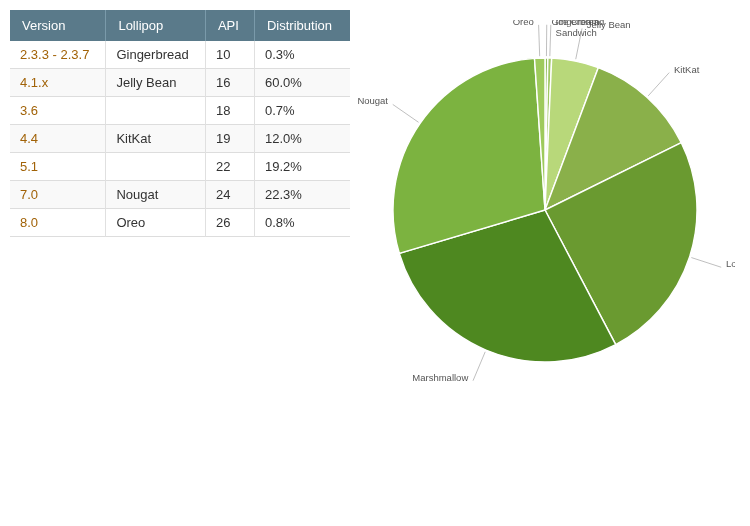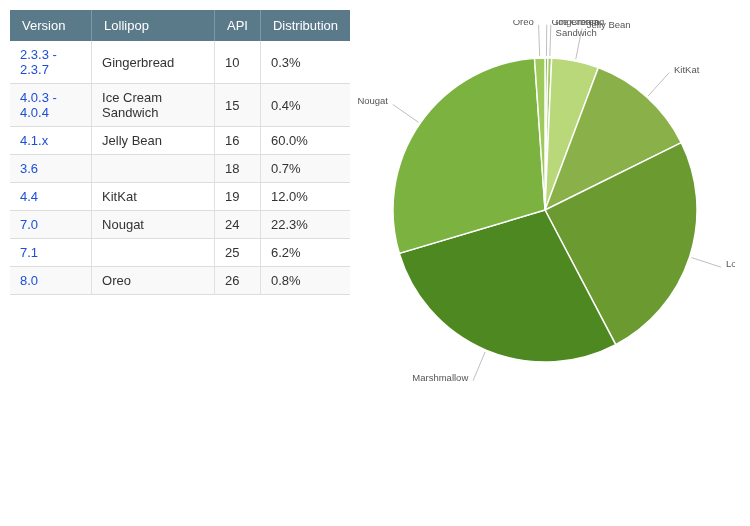--- a/index.html
+++ b/index.html
@@ -41,21 +41,21 @@
       border-bottom: 1px solid #ddd;
     }
     tbody tr:nth-child(even) { background: #f9f9f9; }
     tbody td {
       padding: 6px 10px;
       border-right: 1px solid #e0e0e0;
       vertical-align: middle;
     }
     tbody td:last-child { border-right: none; }
     .version-link {
-      color: #1d4ed8;
+      color: #a16207;
       text-decoration: none;
       text-align: center;
     }
     .chart-section {
       flex: 1;
       display: flex;
       justify-content: center;
       align-items: center;
       padding: 10px 0;
       position: relative;
@@ -86,54 +86,48 @@
         </tr>
       </thead>
       <tbody id="table-body">
       <tr>
             <td><a class="version-link" href="#">2.3.3 - 2.3.7</a></td>
             <td>Gingerbread</td>
             <td>10</td>
             <td>0.3%</td>
           </tr>
           <tr>
-            <td><a class="version-link" href="#">4.0.3 - 4.0.4</a></td>
-            <td>Ice Cream Sandwich</td>
-            <td>15</td>
-            <td>0.4%</td>
-          </tr>
-          <tr>
             <td><a class="version-link" href="#">4.1.x</a></td>
             <td>Jelly Bean</td>
             <td>16</td>
             <td>60.0%</td>
           </tr>
           <tr>
             <td><a class="version-link" href="#">3.6</a></td>
             <td></td>
             <td>18</td>
             <td>0.7%</td>
           </tr>
           <tr>
             <td><a class="version-link" href="#">4.4</a></td>
             <td>KitKat</td>
             <td>19</td>
             <td>12.0%</td>
           </tr>
           <tr>
+            <td><a class="version-link" href="#">5.1</a></td>
+            <td></td>
+            <td>22</td>
+            <td>19.2%</td>
+          </tr>
+          <tr>
             <td><a class="version-link" href="#">7.0</a></td>
             <td>Nougat</td>
             <td>24</td>
             <td>22.3%</td>
-          </tr>
-          <tr>
-            <td><a class="version-link" href="#">7.1</a></td>
-            <td></td>
-            <td>25</td>
-            <td>6.2%</td>
           </tr>
           <tr>
             <td><a class="version-link" href="#">8.0</a></td>
             <td>Oreo</td>
             <td>26</td>
             <td>0.8%</td>
           </tr>
         </tbody>
     </table>
   </div>

